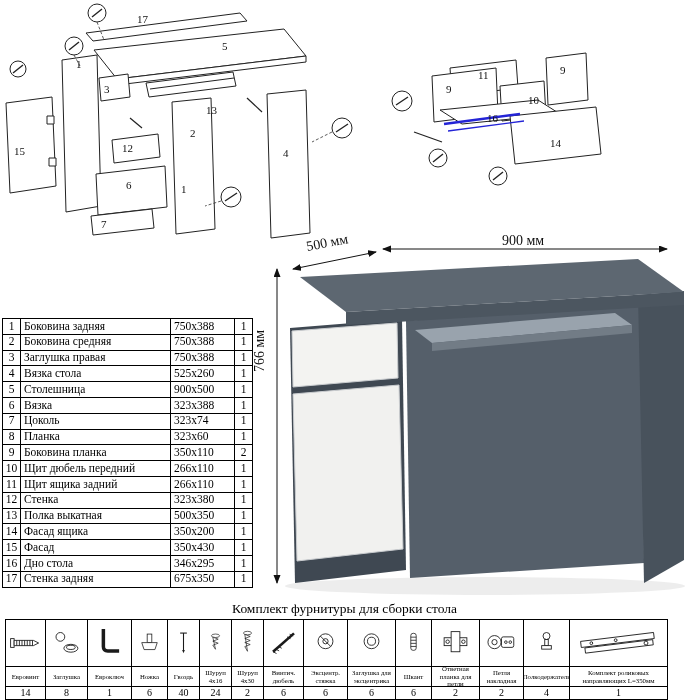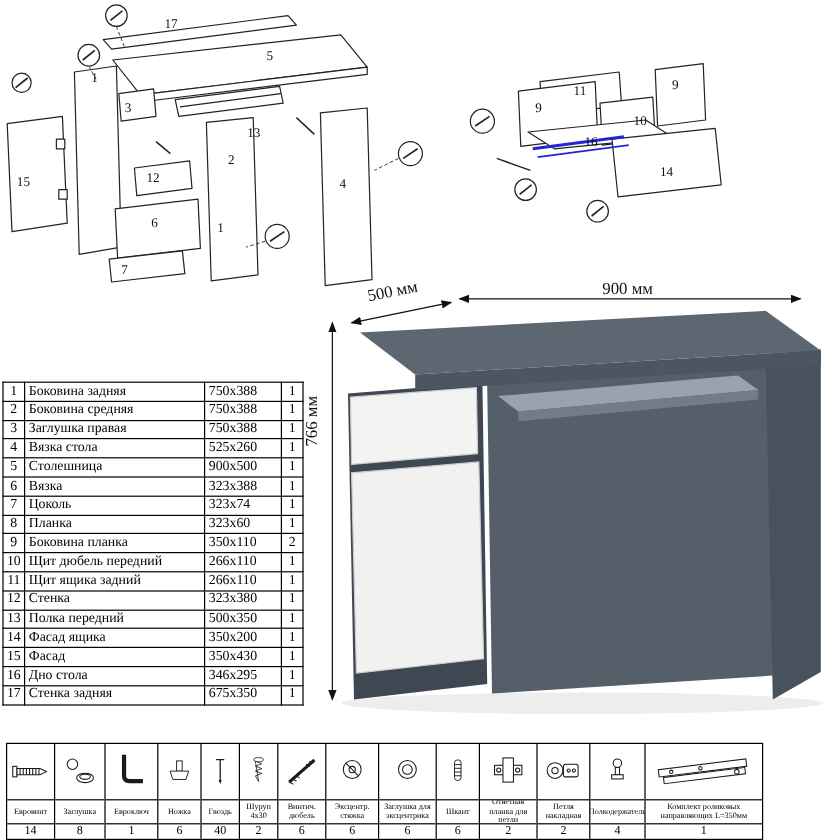--- a/index.html
+++ b/index.html
@@ -250,21 +250,21 @@
           <td class="c-qty">1</td>
         </tr>
         <tr>
           <td class="c-num">12</td>
           <td class="c-name">Стенка</td>
           <td class="c-size">323x380</td>
           <td class="c-qty">1</td>
         </tr>
         <tr>
           <td class="c-num">13</td>
-          <td class="c-name">Полка передний</td>
+          <td class="c-name">Полка выкатная</td>
           <td class="c-size">500x350</td>
           <td class="c-qty">1</td>
         </tr>
         <tr>
           <td class="c-num">14</td>
           <td class="c-name">Фасад ящика</td>
           <td class="c-size">350x200</td>
           <td class="c-qty">1</td>
         </tr>
         <tr>
@@ -281,20 +281,21 @@
         </tr>
         <tr>
           <td class="c-num">17</td>
           <td class="c-name">Стенка задняя</td>
           <td class="c-size">675x350</td>
           <td class="c-qty">1</td>
         </tr>
       </tbody>
   </table>
 
+  <div class="hw-title">Комплект фурнитуры для сборки стола</div>
   <div class="hw-table">
       <div class="hw-col" style="width: 40px;">
         <div class="hw-icon">
           <svg viewBox="0 0 40 48">
             <g stroke="#1a1a1a" fill="#fff">
               <rect x="3" y="19" width="4" height="10"></rect>
               <path d="M7 21h22l6 3-6 3H7z"></path>
               <path d="M10 21v6M13 21v6M16 21v6M19 21v6M22 21v6M25 21v6M28 21v6" fill="none"></path>
             </g>
           </svg>
@@ -341,20 +342,32 @@
           <svg viewBox="0 0 40 48">
             <g stroke="#1a1a1a" fill="none" stroke-width="1.6">
               <line x1="15" y1="9" x2="25" y2="9"></line>
               <line x1="20" y1="9" x2="20" y2="35"></line>
               <path d="M20 39l-2-5h4z" fill="#1a1a1a" stroke="none"></path>
             </g>
           </svg>
         </div>
         <div class="hw-name">Гвоздь</div>
         <div class="hw-qty">40</div>
+      </div>
+      <div class="hw-col" style="width: 32px;">
+        <div class="hw-icon">
+          <svg viewBox="0 0 40 48">
+            <g stroke="#1a1a1a" fill="#fff">
+              <ellipse cx="20" cy="13" rx="6" ry="2.6"></ellipse>
+              <path d="M16 15l8 3-8 3 8 3-8 3 4 6z"></path>
+            </g>
+          </svg>
+        </div>
+        <div class="hw-name">Шуруп 4x16</div>
+        <div class="hw-qty">24</div>
       </div>
       <div class="hw-col" style="width: 32px;">
         <div class="hw-icon">
           <svg viewBox="0 0 40 48">
             <g stroke="#1a1a1a" fill="#fff">
               <ellipse cx="20" cy="9" rx="6" ry="2.6"></ellipse>
               <path d="M16 11l8 3-8 3 8 3-8 3 8 3-8 3 4 7z"></path>
             </g>
           </svg>
         </div>

